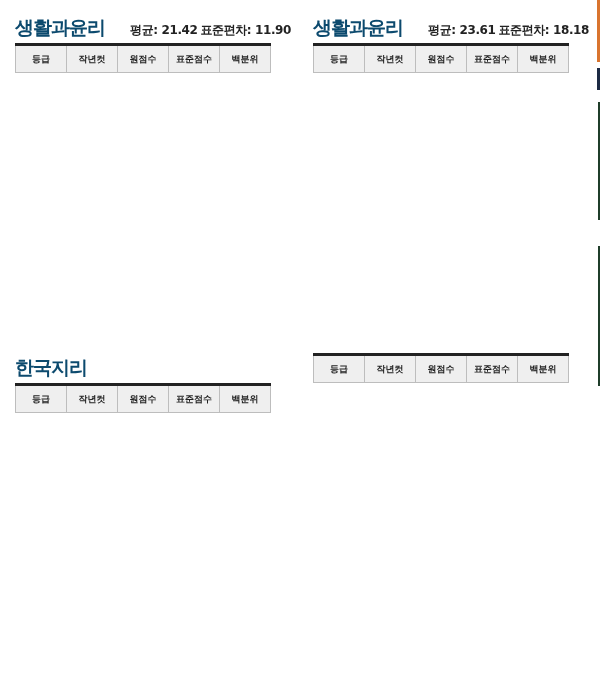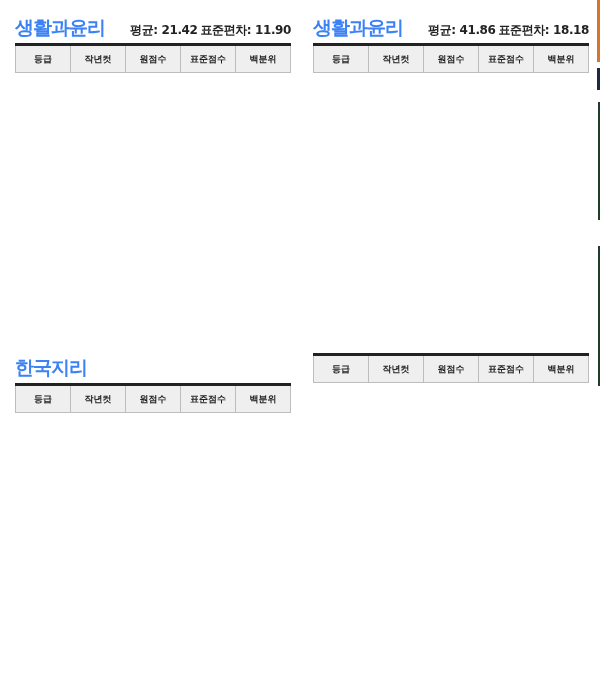--- a/index.html
+++ b/index.html
@@ -1,23 +1,23 @@
 <!DOCTYPE html>
 <html><head>
 <meta charset="utf-8">
 <style>
   html, body { margin: 0; padding: 0; background: #ffffff; }
   body { width: 600px; height: 696px; position: relative; overflow: hidden;
          font-family: "DejaVu Sans", "Liberation Sans", sans-serif; color: #111; }
   .panel { position: absolute; width: 276px; }
   .panel-head { position: relative; height: 30px; }
-  .panel-title { position: absolute; left: 0; bottom: 2px; font-size: 19px; font-weight: bold; letter-spacing: -1px; color: #3b82f6; }
+  .panel-title { position: absolute; left: 0; bottom: 2px; font-size: 19px; font-weight: bold; letter-spacing: -1px; color: #0c4a6e; }
   .panel-stats { position: absolute; right: 0; bottom: 4px; font-size: 12px; font-weight: bold; letter-spacing: -0.4px; color: #222; }
   .panel-stats .sep { display: inline-block; width: 3px; }
-  table { border-collapse: collapse; width: 276px; table-layout: fixed; border-top: 3px solid #222; }
+  table { border-collapse: collapse; width: 256px; table-layout: fixed; border-top: 3px solid #222; }
   th, td { border: 1px solid #bdbdbd; text-align: center; font-size: 9px; height: 27px; padding: 0; }
   th { background: #efefef; font-weight: bold; color: #222; height: 26px; }
   .edge { position: absolute; left: 597px; width: 3px; }
 </style>
 </head>
 <body>
 
 <div class="edge" style="top:0; height:62px; background:#d9742f;"></div>
 <div class="edge" style="top:68px; height:22px; background:#1d2a44;"></div>
 <div class="edge" style="top:102px; height:118px; background:#1f3d2a; width:2px; left:598px;"></div>
@@ -37,21 +37,21 @@
       <th>표준점수</th>
       <th>백분위</th>
     </tr>
       </thead>
     <tbody></tbody>
   </table>
 </div>
 <div id="panel-1" class="panel" style="left:313px; top:13px;">
   <div class="panel-head">
     <span class="panel-title">생활과윤리</span>
-    <span class="panel-stats"><span>평균: 41.86</span><span class="sep"></span><span>표준편차: 18.18</span></span>
+    <span class="panel-stats"><span>평균: 23.61</span><span class="sep"></span><span>표준편차: 18.18</span></span>
   </div>
   <table>
     <thead>
         <tr>
       <th>등급</th>
       <th>작년컷</th>
       <th>원점수</th>
       <th>표준점수</th>
       <th>백분위</th>
     </tr>

